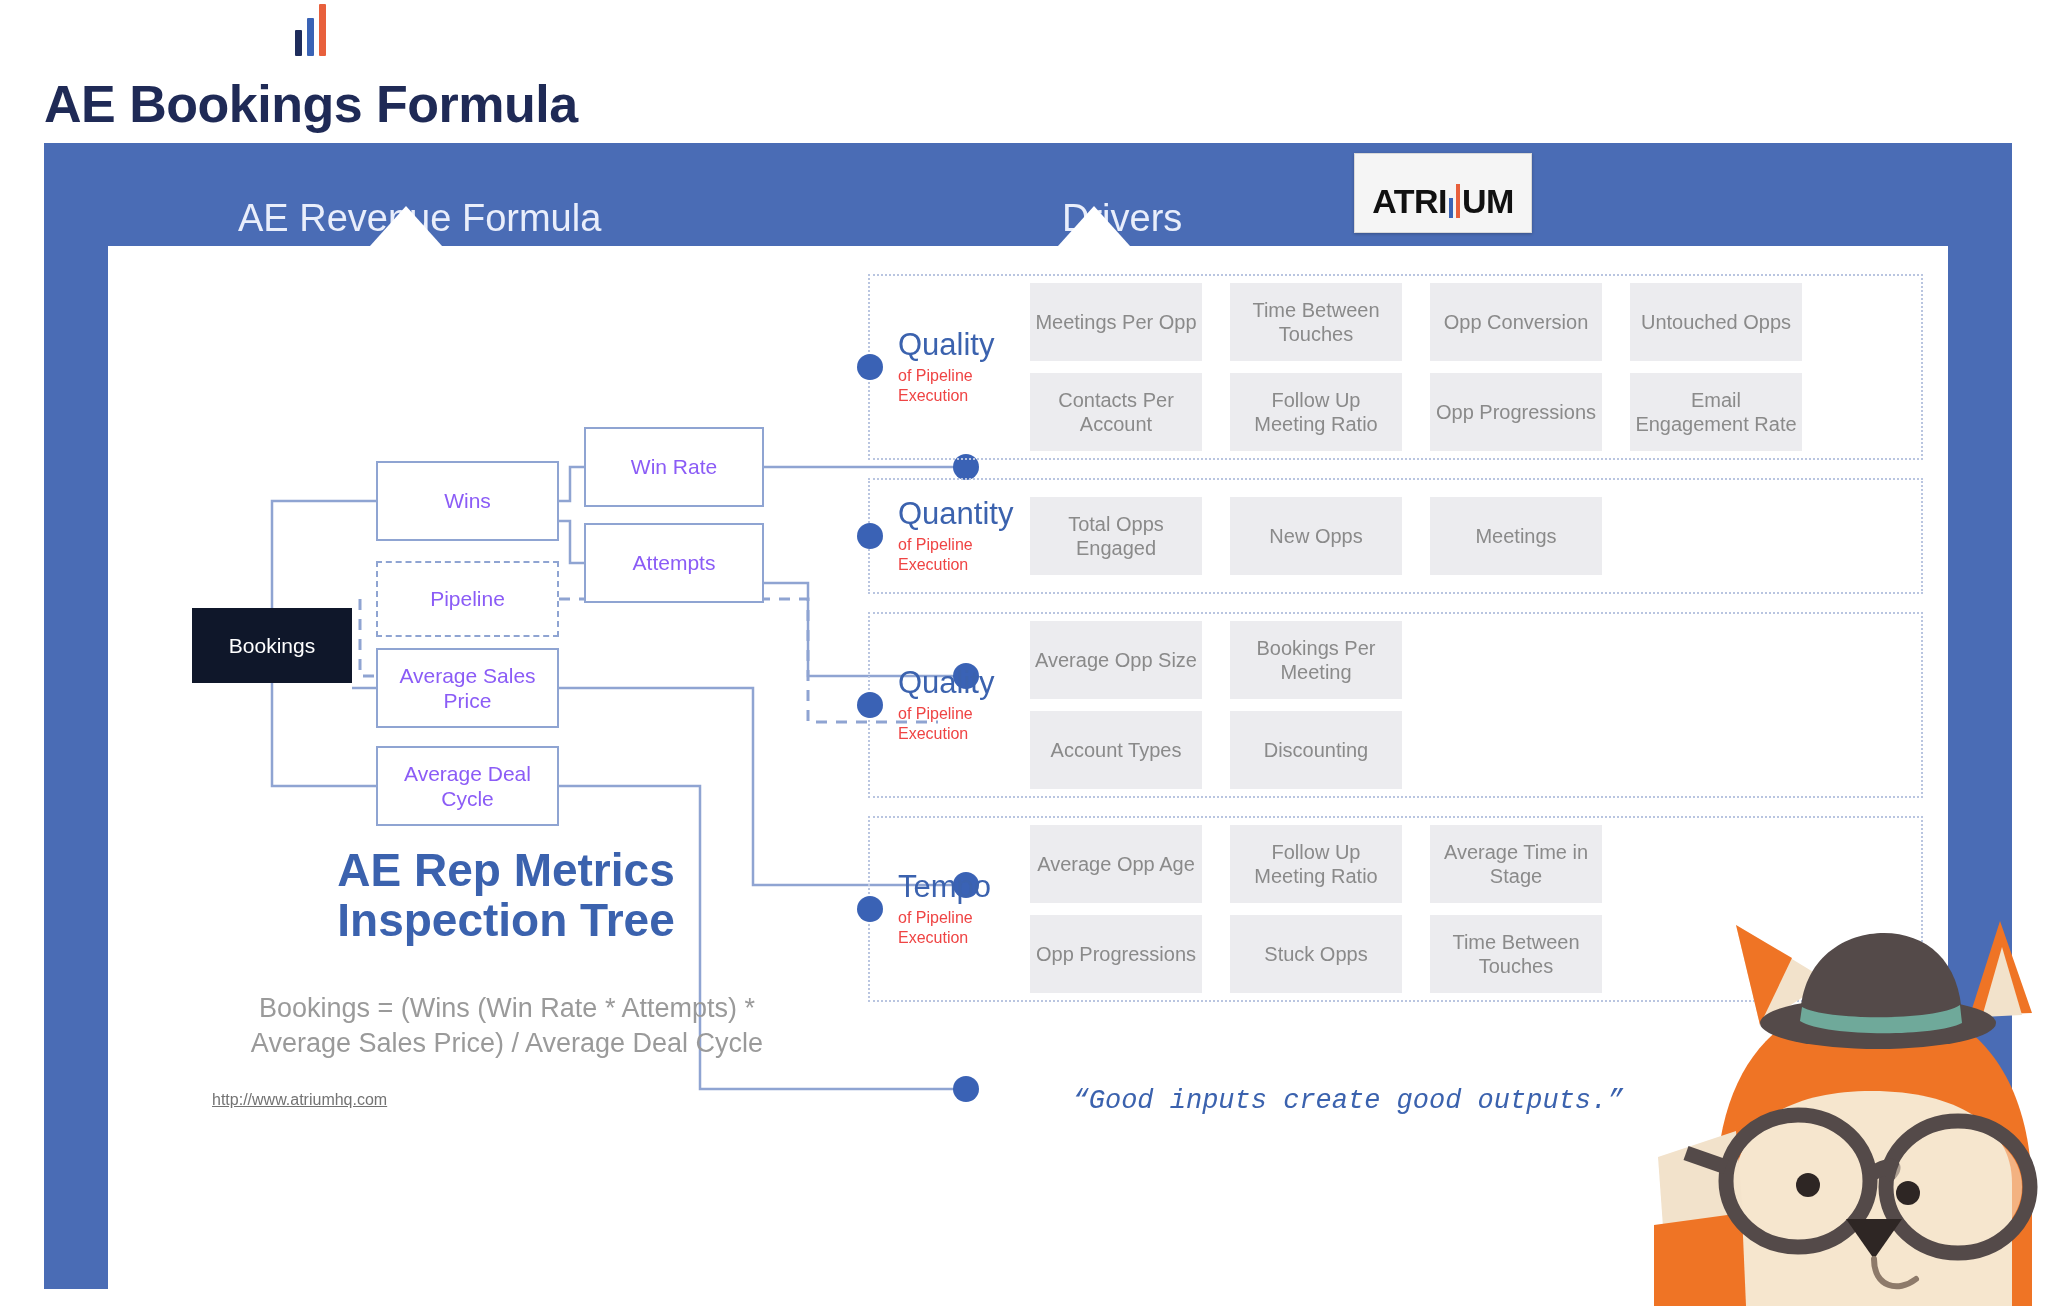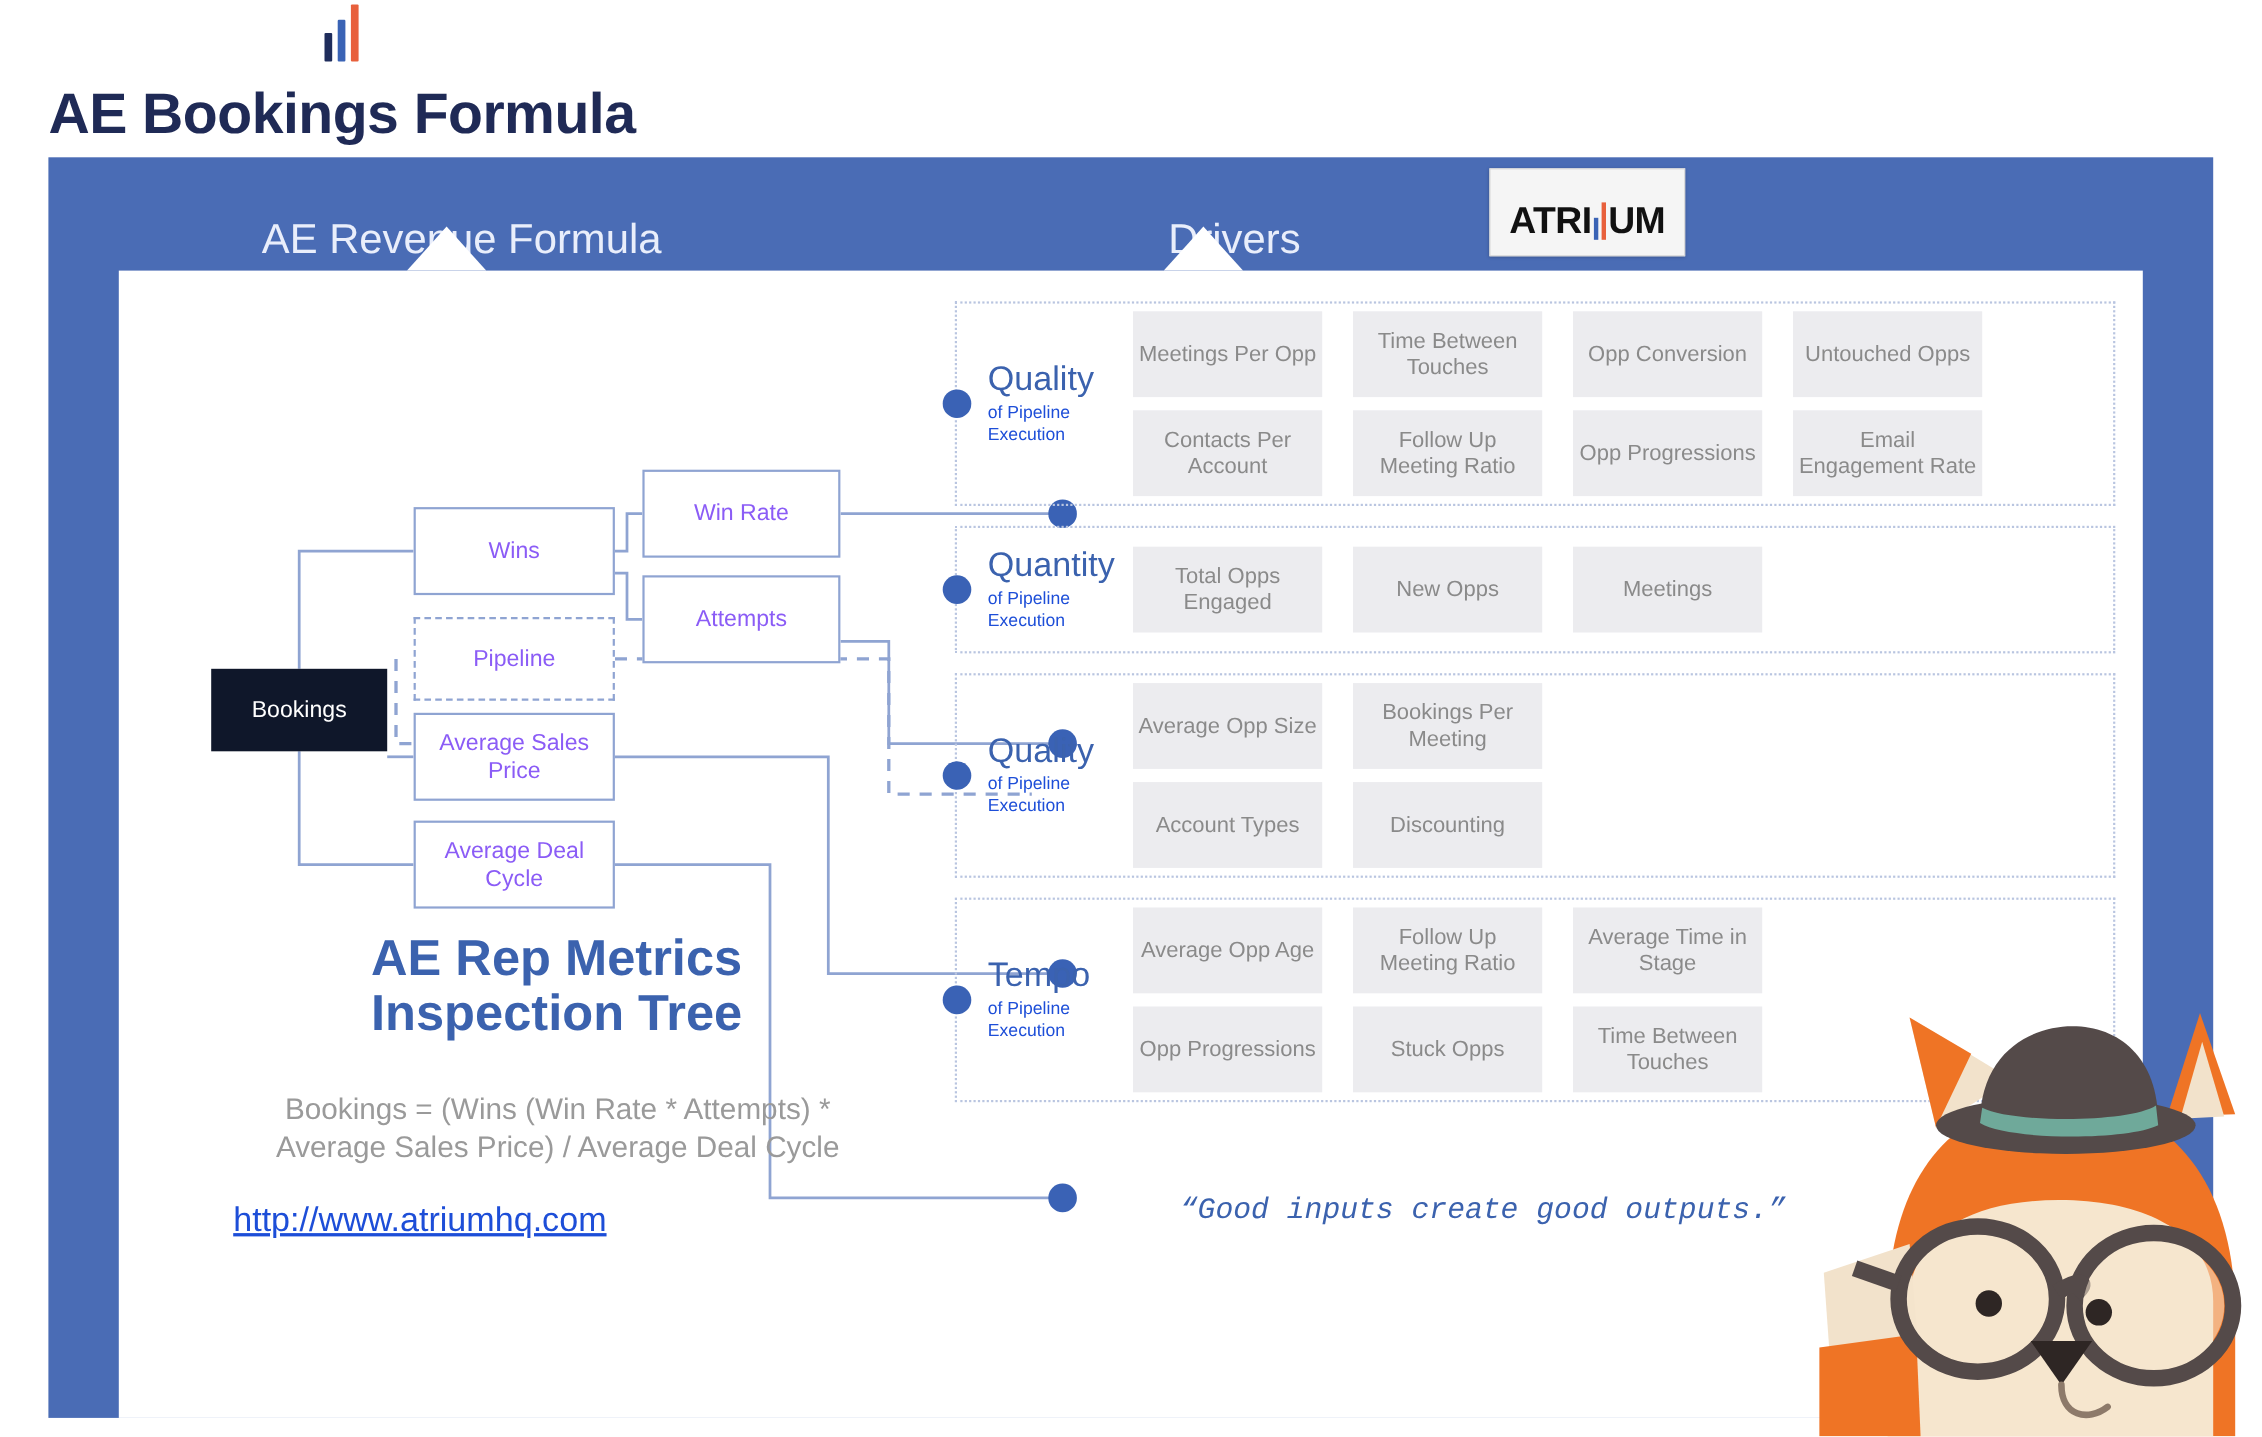--- a/index.html
+++ b/index.html
@@ -96,21 +96,21 @@
     position:absolute; left: 118px; top: 600px; width: 560px;
     color:#3b62ae; font-size: 46px; font-weight: bold; line-height: 1.08;
     text-align:center;
   }
   .formula {
     position:absolute; left: 104px; top: 745px; width: 590px;
     color:#9a9a9a; font-size: 27px; line-height: 1.28; text-align:center;
   }
   .site-link {
     position:absolute; left: 104px; top: 845px;
-    color:#1d4ed8; font-size: 31px; text-decoration: underline;
+    color:#737373; font-size: 16px; text-decoration: underline;
   }
 
   
   .sections { position:absolute; left: 740px; top: 0; width: 1100px; height: 1043px; }
   .sec {
     position:absolute; left: 20px; width: 1055px;
     border: 2px dotted #b9c5e0;
   }
   #sec0 { top: 28px;  height: 186px; }
   #sec1 { top: 232px; height: 116px; }
@@ -123,21 +123,21 @@
     background:#3a62b5; transform: translateY(-50%);
   }
   .sec-label {
     position:absolute; left: 28px; top: 50%; transform: translateY(-50%);
     width: 130px;
   }
   .sec-label .t {
     color:#3b62ae; font-size: 31px; line-height: 1.05; font-weight: 400;
   }
   .sec-label .s {
-    color:#1d4ed8; font-size: 16px; line-height: 1.25; margin-top: 4px;
+    color:#ef4444; font-size: 16px; line-height: 1.25; margin-top: 4px;
   }
   .tiles {
     position:absolute; left: 160px; top: 12px; right: 12px; bottom: 12px;
     display: grid; grid-template-columns: repeat(4, 172px);
     grid-auto-rows: 78px; gap: 12px 28px; align-content: center;
   }
   .tile {
     background:#ececef; color:#8a8a8a; font-size: 20px;
     display:flex; align-items:center; justify-content:center;
     text-align:center; line-height:1.22; padding: 4px;

